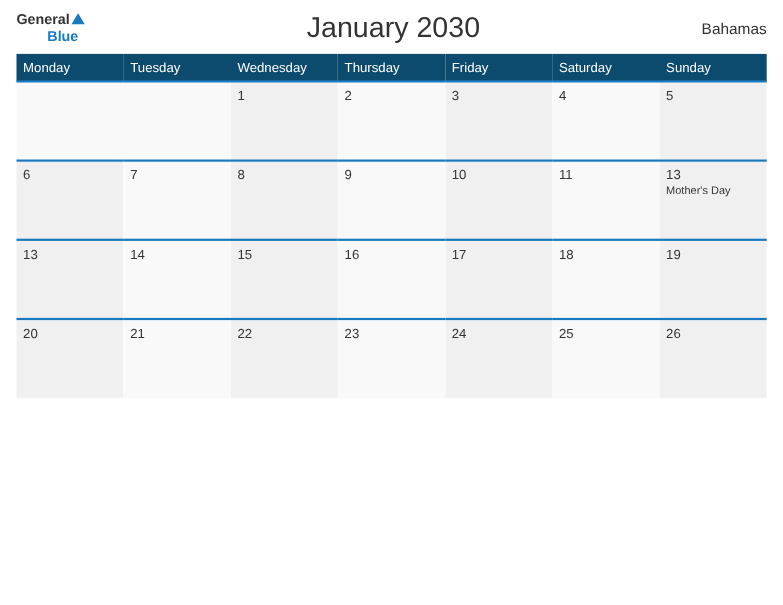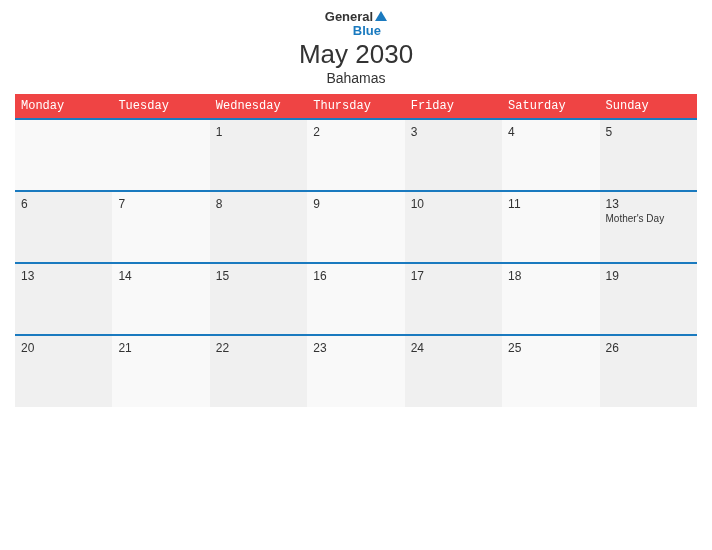--- a/index.html
+++ b/index.html
@@ -14,21 +14,20 @@
       width: 712px;
       height: 550px;
       background: #fff;
       padding: 10px 15px;
     }
     .header {
       display: flex;
       align-items: center;
       justify-content: space-between;
       margin-bottom: 8px;
-      flex-direction: column;
     }
     .logo {
       display: flex;
       flex-direction: column;
       line-height: 1.1;
     }
     .logo-general {
       font-size: 13px;
       font-weight: bold;
       color: #333;
@@ -59,22 +58,21 @@
     .country {
       font-size: 14px;
       color: #333;
       text-align: center;
     }
     .calendar {
       width: 100%;
       border-collapse: collapse;
     }
     .calendar thead tr {
-      background-color: #ef4444;
-      font-family: Liberation Mono, monospace;
+      background-color: #0c4a6e;
     }
     .calendar thead th {
       color: #fff;
       font-size: 12px;
       font-weight: normal;
       padding: 5px 6px;
       text-align: left;
       border: none;
       width: calc(100% / 7);
     }
@@ -111,21 +109,21 @@
 <body>
 
 <div class="page">
   <div class="header">
     <div class="logo">
       <span class="logo-general">
         General<span class="logo-icon"></span>
       </span>
       <span class="logo-blue">Blue</span>
     </div>
-    <div class="title">May 2030</div>
+    <div class="title">January 2030</div>
     <div class="country">Bahamas</div>
   </div>
 
   <table class="calendar">
     <thead>
       <tr>
         <th>Monday</th>
         <th>Tuesday</th>
         <th>Wednesday</th>
         <th>Thursday</th>

